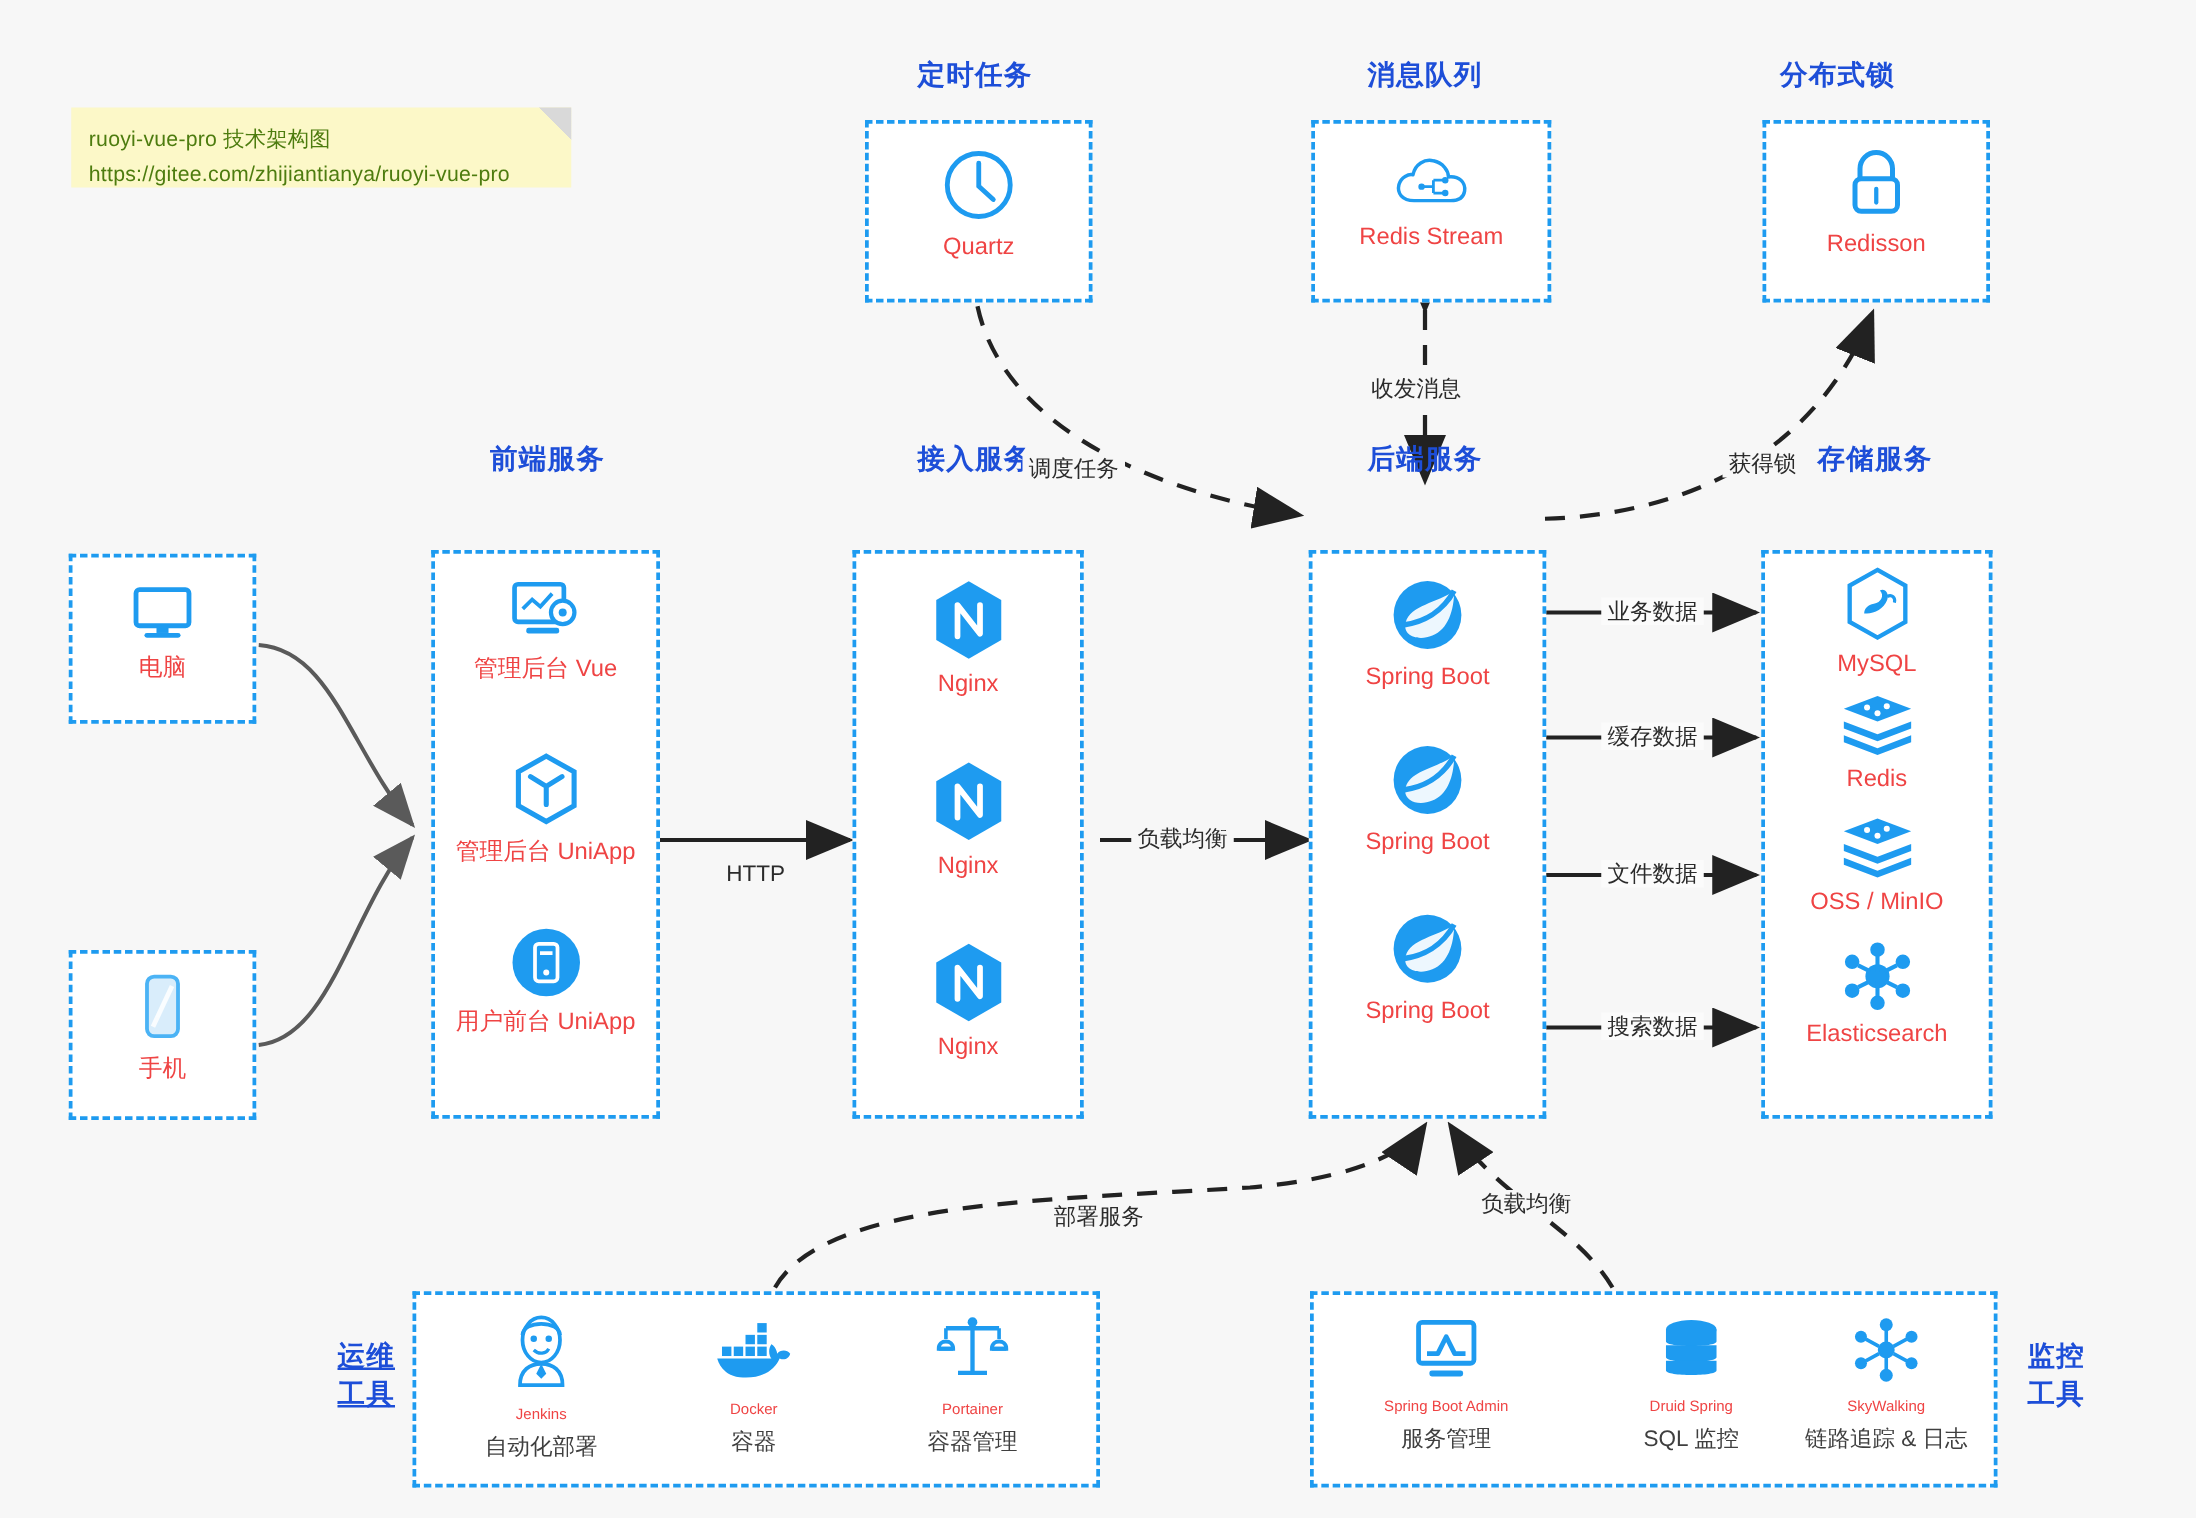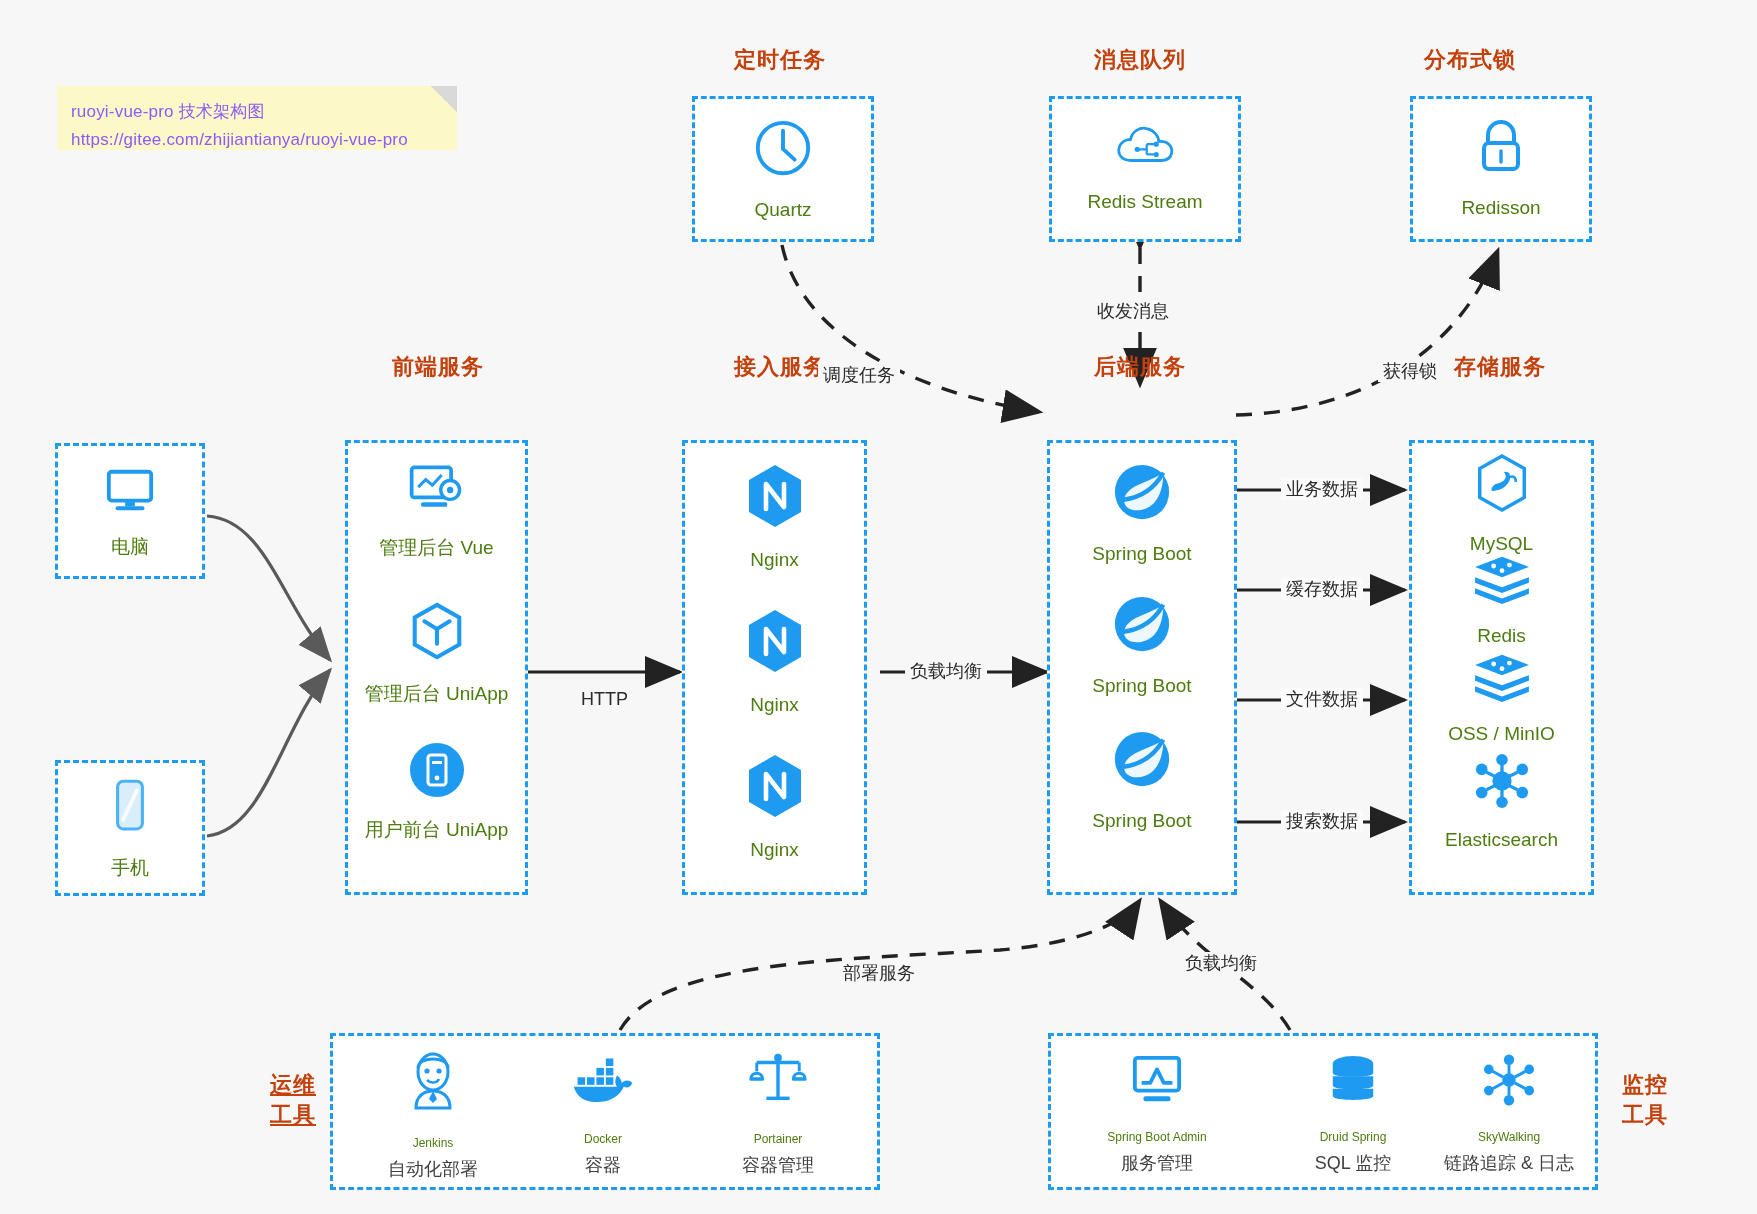--- a/index.html
+++ b/index.html
@@ -13,53 +13,53 @@
     color:#333;
   }
   #canvas { position:absolute; inset:0; }
   svg.wires { position:absolute; left:0; top:0; width:1757px; height:1214px; pointer-events:none; }
 
   
   .note {
     position:absolute; left:57px; top:86px; width:400px; height:64px;
     background:#fcf8c8;
     padding:12px 14px 16px 14px;
-    font-size:17px; line-height:28px; color:#8b5cf6;
+    font-size:17px; line-height:28px; color:#4d7c0f;
     letter-spacing:0.2px;
   }
   .note .fold {
     position:absolute; right:0; top:0; width:26px; height:26px;
     background:linear-gradient(225deg,#d9d9d9 0 50%, transparent 50% 100%);
   }
 
   
   .gbox {
     position:absolute;
     border:3px dashed #1e9bf0;
     background:#ffffff;
   }
   .gtitle {
     position:absolute;
-    color:#c2410c;
+    color:#1d4ed8;
     font-weight:bold;
     font-size:22px;
     letter-spacing:1px;
     white-space:nowrap;
     text-align:center;
   }
   .gtitle.vert { line-height:30px; }
 
   
   .node {
     position:absolute;
     display:flex; flex-direction:column; align-items:center; justify-content:flex-start;
     text-align:center;
   }
   .node .cap {
-    font-size:19px; color:#4d7c0f; line-height:26px; white-space:nowrap; margin-top:18px;
+    font-size:19px; color:#ef4444; line-height:26px; white-space:nowrap; margin-top:6px;
   }
   .node .cap.sm { font-size:12px; }
   .node .sub { font-size:18px; color:#3f3f3f; line-height:26px; white-space:nowrap; }
   .ic { display:block; }
 
   
   .elabel {
     position:absolute;
     font-size:18px; color:#2b2b2b;
     background:#f7f7f7;

